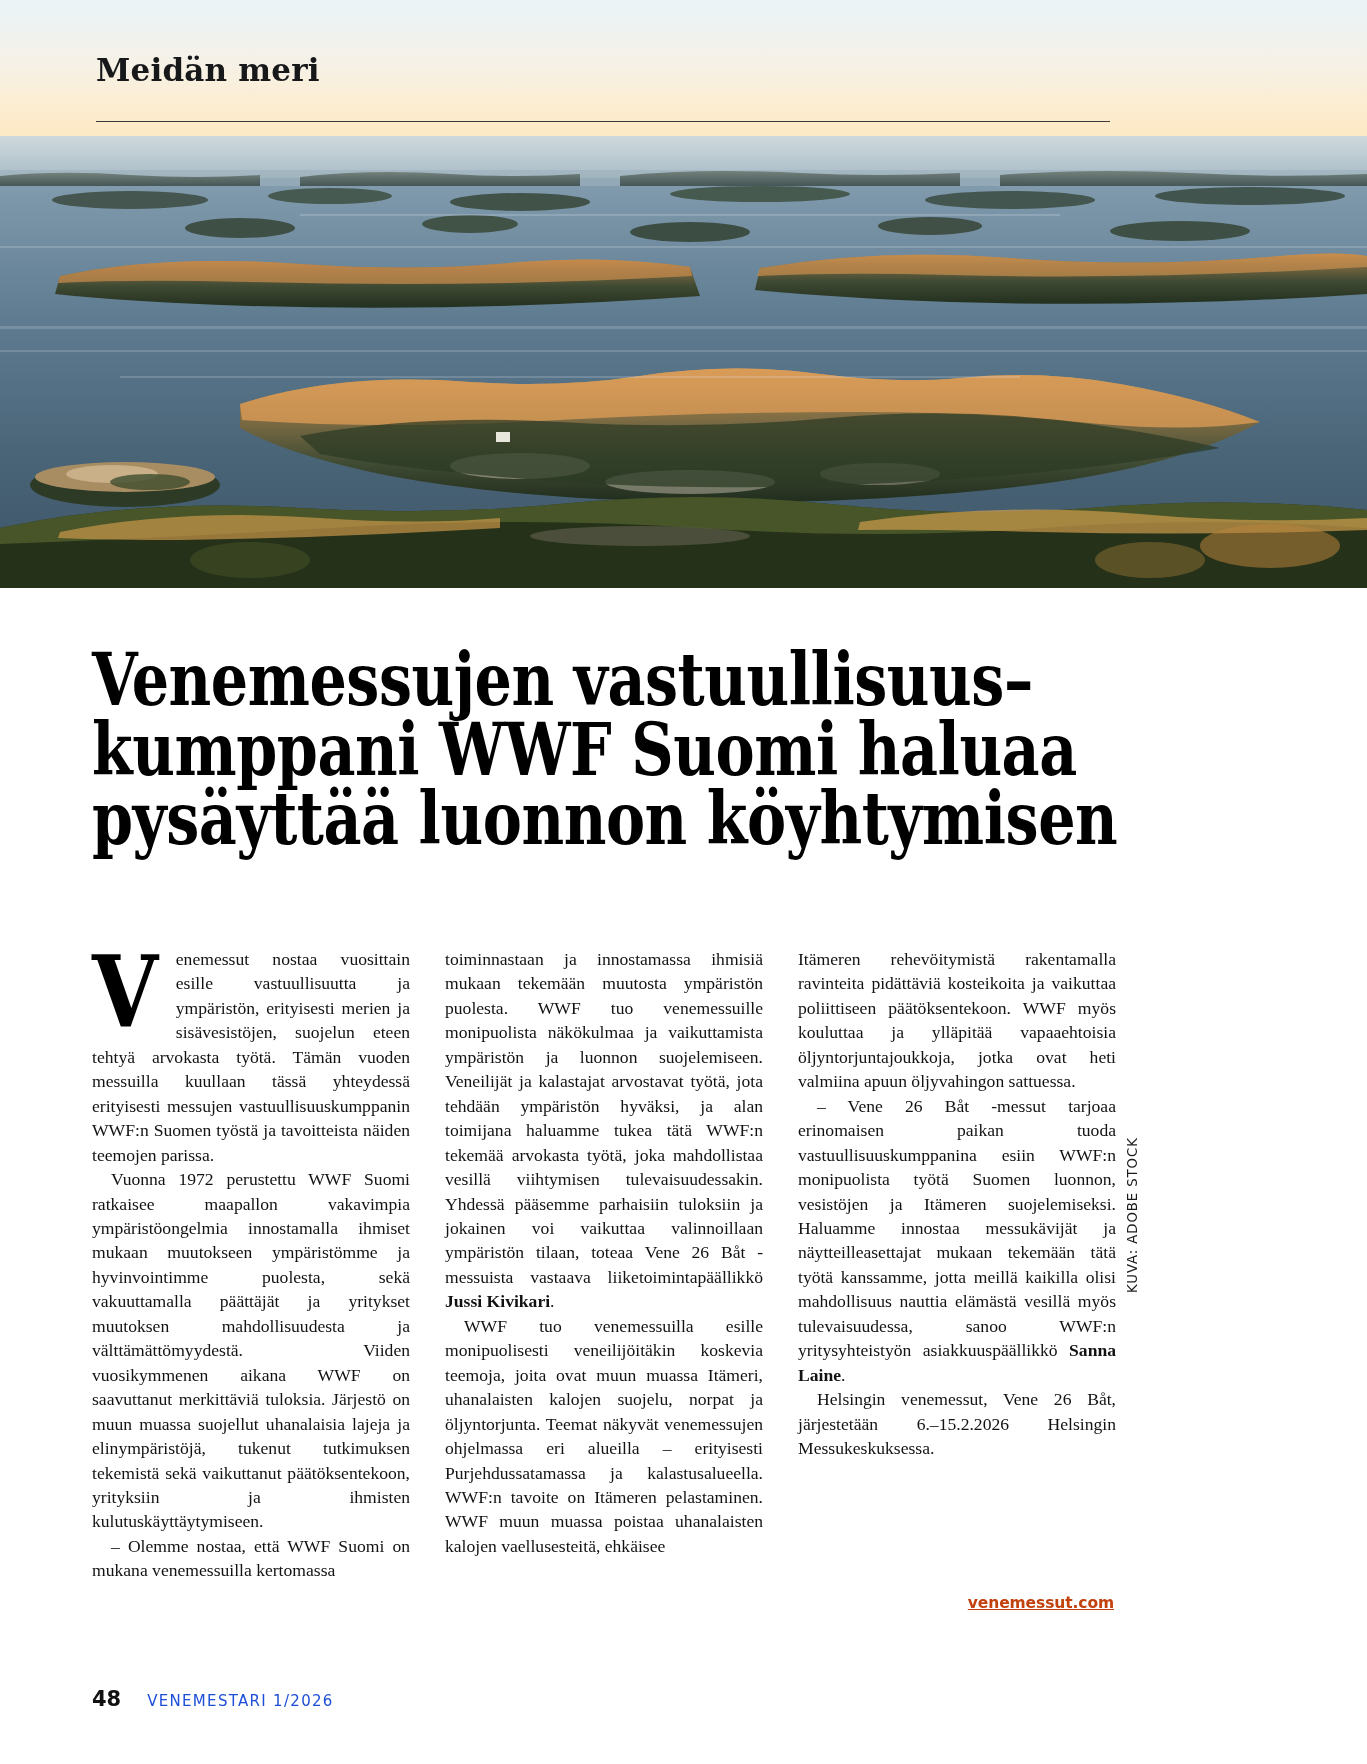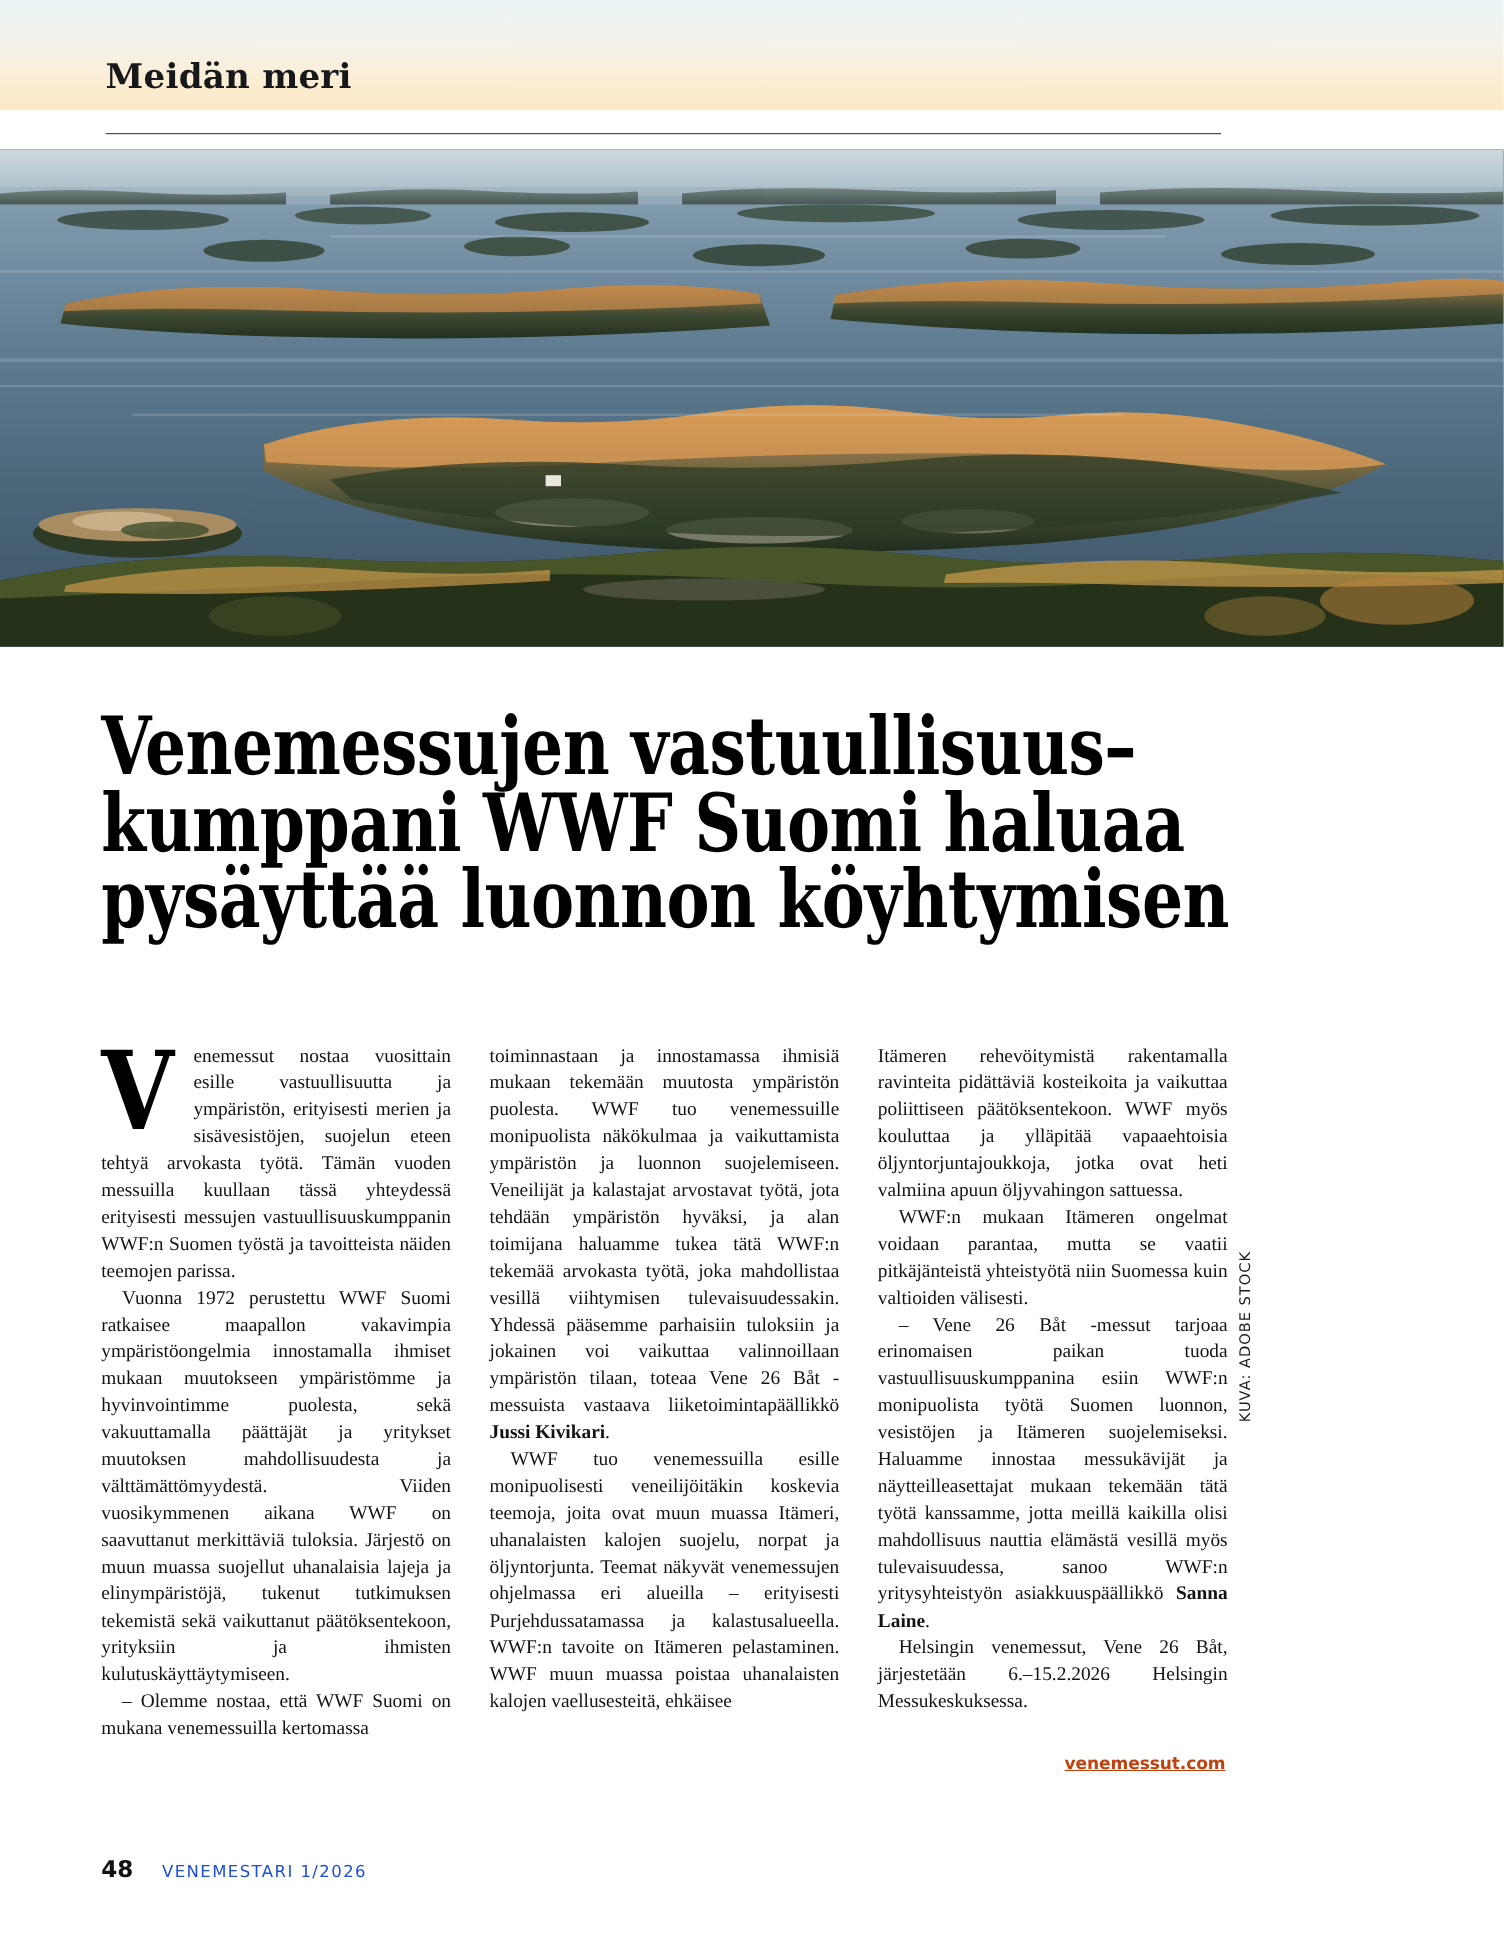--- a/index.html
+++ b/index.html
@@ -14,21 +14,21 @@
     overflow: hidden;
     position: relative;
   }
 
   
   .header-band {
     position: absolute;
     left: 0;
     top: 0;
     width: 1367px;
-    height: 100px;
+    height: 136px;
     background: linear-gradient(180deg,
         #eaf3f6 0%,
         #eef3f2 18%,
         #f6f1e6 48%,
         #fbeed5 72%,
         #fde9c4 100%);
   }
   .kicker {
     position: absolute;
     left: 96px;
@@ -335,21 +335,20 @@
       <p class="first"><span class="dropcap">V</span>enemessut nostaa vuosittain esille vastuullisuutta ja ympäristön, erityisesti merien ja sisävesistöjen, suojelun eteen tehtyä arvokasta työtä. Tämän vuoden messuilla kuullaan tässä yhteydessä erityisesti messujen vastuullisuuskumppanin WWF:n Suomen työstä ja tavoitteista näiden teemojen parissa.</p>
       <p>Vuonna 1972 perustettu WWF Suomi ratkaisee maapallon vakavimpia ympäristöongelmia innostamalla ihmiset mukaan muutokseen ympäristömme ja hyvinvointimme puolesta, sekä vakuuttamalla päättäjät ja yritykset muutoksen mahdollisuudesta ja välttämättömyydestä. Viiden vuosikymmenen aikana WWF on saavuttanut merkittäviä tuloksia. Järjestö on muun muassa suojellut uhanalaisia lajeja ja elinympäristöjä, tukenut tutkimuksen tekemistä sekä vaikuttanut päätöksentekoon, yrityksiin ja ihmisten kulutuskäyttäytymiseen.</p>
       <p>– Olemme nostaa, että WWF Suomi on mukana venemessuilla kertomassa</p>
     </div>
   <div class="col" id="col2">
       <p class="first">toiminnastaan ja innostamassa ihmisiä mukaan tekemään muutosta ympäristön puolesta. WWF tuo venemessuille monipuolista näkökulmaa ja vaikuttamista ympäristön ja luonnon suojelemiseen. Veneilijät ja kalastajat arvostavat työtä, jota tehdään ympäristön hyväksi, ja alan toimijana haluamme tukea tätä WWF:n tekemää arvokasta työtä, joka mahdollistaa vesillä viihtymisen tulevaisuudessakin. Yhdessä pääsemme parhaisiin tuloksiin ja jokainen voi vaikuttaa valinnoillaan ympäristön tilaan, toteaa Vene 26 Båt -messuista vastaava liiketoimintapäällikkö <b>Jussi Kivikari</b>.</p>
       <p>WWF tuo venemessuilla esille monipuolisesti veneilijöitäkin koskevia teemoja, joita ovat muun muassa Itämeri, uhanalaisten kalojen suojelu, norpat ja öljyntorjunta. Teemat näkyvät venemessujen ohjelmassa eri alueilla – erityisesti Purjehdussatamassa ja kalastusalueella. WWF:n tavoite on Itämeren pelastaminen. WWF muun muassa poistaa uhanalaisten kalojen vaellusesteitä, ehkäisee</p>
     </div>
   <div class="col" id="col3">
       <p class="first">Itämeren rehevöitymistä rakentamalla ravinteita pidättäviä kosteikoita ja vaikuttaa poliittiseen päätöksentekoon. WWF myös kouluttaa ja ylläpitää vapaaehtoisia öljyntorjuntajoukkoja, jotka ovat heti valmiina apuun öljyvahingon sattuessa.</p>
-      <p>WWF:n mukaan Itämeren ongelmat voidaan parantaa, mutta se vaatii pitkäjänteistä yhteistyötä niin Suomessa kuin valtioiden välisesti.</p>
       <p>– Vene 26 Båt -messut tarjoaa erinomaisen paikan tuoda vastuullisuuskumppanina esiin WWF:n monipuolista työtä Suomen luonnon, vesistöjen ja Itämeren suojelemiseksi. Haluamme innostaa messukävijät ja näytteilleasettajat mukaan tekemään tätä työtä kanssamme, jotta meillä kaikilla olisi mahdollisuus nauttia elämästä vesillä myös tulevaisuudessa, sanoo WWF:n yritysyhteistyön asiakkuuspäällikkö <b>Sanna Laine</b>.</p>
       <p>Helsingin venemessut, Vene 26 Båt, järjestetään 6.–15.2.2026 Helsingin Messukeskuksessa.</p>
     </div>
 </div>
 
 <a class="footer-link" href="#">venemessut.com</a>
 
 <div class="photo-credit">KUVA: ADOBE STOCK</div>
 
 <div class="page-foot">

